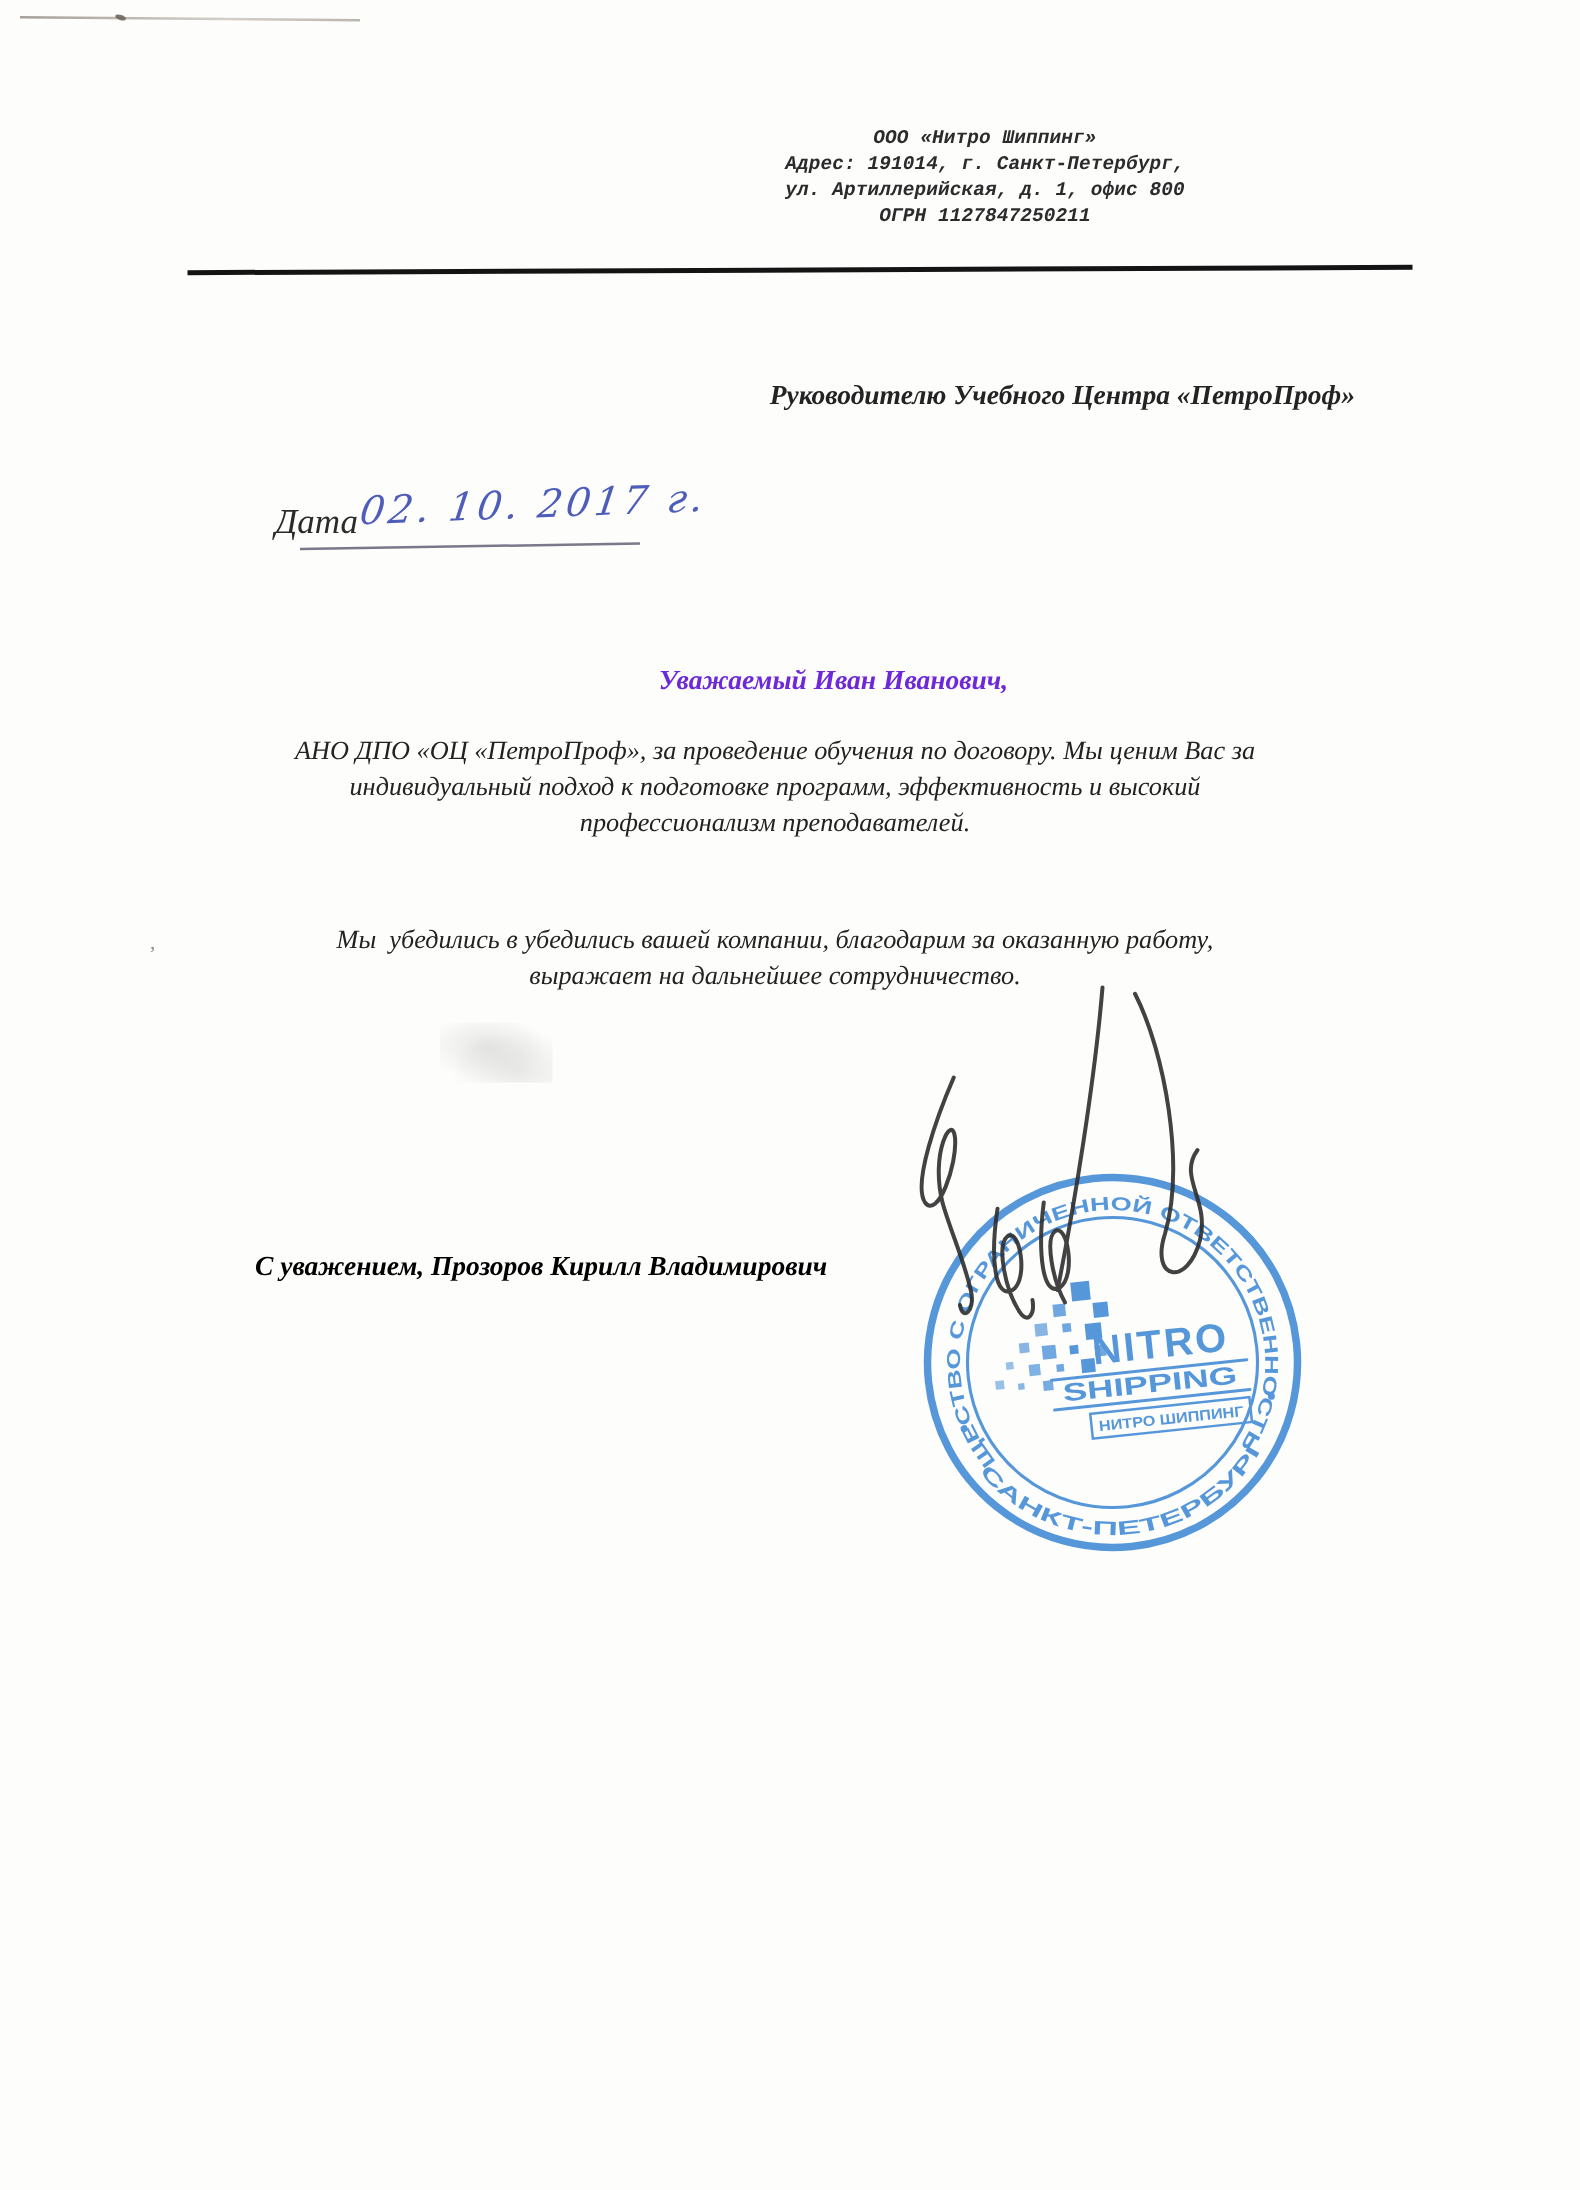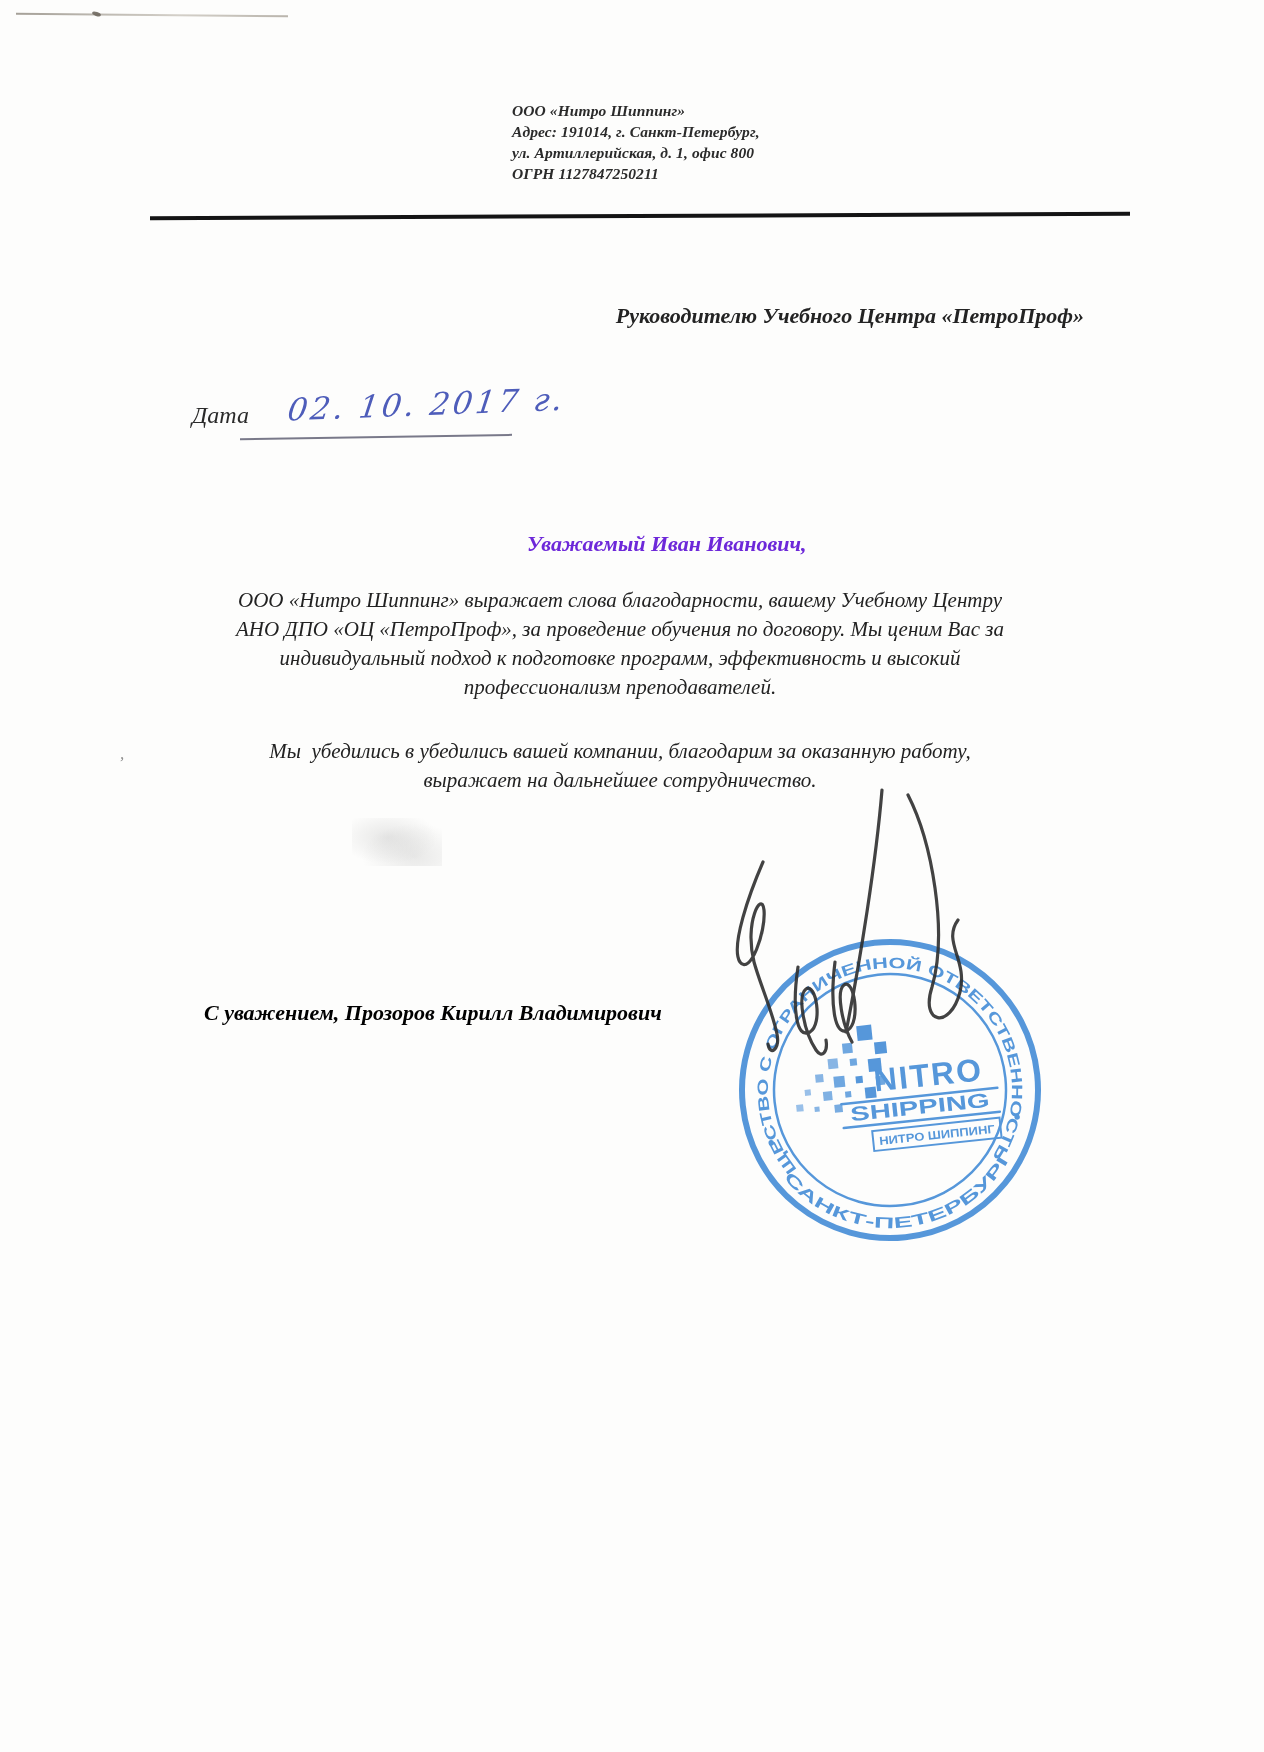--- a/index.html
+++ b/index.html
@@ -22,44 +22,44 @@
   }
   .scan-speck{position:absolute;left:92px;top:12px;width:9px;height:4px;background:#6e675e;border-radius:50%;transform:rotate(18deg);opacity:.9;}
   .scan-comma{position:absolute;left:120px;top:744px;font-size:17px;color:#909090;font-style:italic;}
   .scan-smudge{position:absolute;left:352px;top:818px;width:90px;height:48px;
     background:radial-gradient(ellipse at 40% 40%, rgba(150,150,150,.22), rgba(150,150,150,0) 65%),
                radial-gradient(ellipse at 70% 80%, rgba(140,140,140,.18), rgba(140,140,140,0) 60%);
   }
 
   
   .letterhead{
-    position:absolute;top:100px;right:232px;width:520px;
-    text-align:left;
-    font-family:Liberation Serif, serif;
+    position:absolute;top:100px;right:216px;width:520px;
+    text-align:center;
+    font-family:Liberation Mono, monospace;
     font-weight:bold;font-style:italic;
     font-size:15.5px;line-height:21px;color:#2b2b2b;
     letter-spacing:.1px;
   }
   .rule{
     position:absolute;left:150px;top:214px;width:980px;height:4px;
     background:#141414;transform:rotate(-0.25deg);
   }
 
   .addressee{
     position:absolute;left:0;top:303px;width:1052px;
     text-align:right;
     font-weight:bold;font-style:italic;font-size:22px;color:#232323;
     white-space:pre;
     margin-left:32px;
   }
 
   
   .date-label{
-    position:absolute;left:192px;top:402px;
-    font-style:italic;font-size:24px;color:#2a2a2a;text-align:center;
+    position:absolute;left:220px;top:402px;
+    font-style:italic;font-size:28px;color:#2a2a2a;text-align:center;
   }
   .date-hand{
     position:absolute;left:288px;top:386px;
     font-family:"DejaVu Serif", serif;
     font-style:italic;font-size:31px;letter-spacing:3px;
     color:var(--ink);
     transform:rotate(-2.2deg) skewX(-10deg);
     opacity:.92;white-space:pre;
   }
   .date-underline{
@@ -110,21 +110,20 @@
 
   <div class="addressee">Руководителю Учебного Центра «ПетроПроф»</div>
 
   <div class="date-label">Дата</div>
   <div class="date-hand">02. 10. 2017 г.</div>
   <div class="date-underline"></div>
 
   <div class="salutation">Уважаемый Иван Иванович,</div>
 
   <div class="para para1">
-    <div class="line">ООО «Нитро Шиппинг» выражает слова благодарности, вашему Учебному Центру</div>
     <div class="line">АНО ДПО «ОЦ «ПетроПроф», за проведение обучения по договору. Мы ценим Вас за</div>
     <div class="line">индивидуальный подход к подготовке программ, эффективность и высокий</div>
     <div class="line">профессионализм преподавателей.</div>
   </div>
 
   <div class="para para2">
     <div class="line">Мы  убедились в убедились вашей компании, благодарим за оказанную работу,</div>
     <div class="line">выражает на дальнейшее сотрудничество.</div>
   </div>
 

